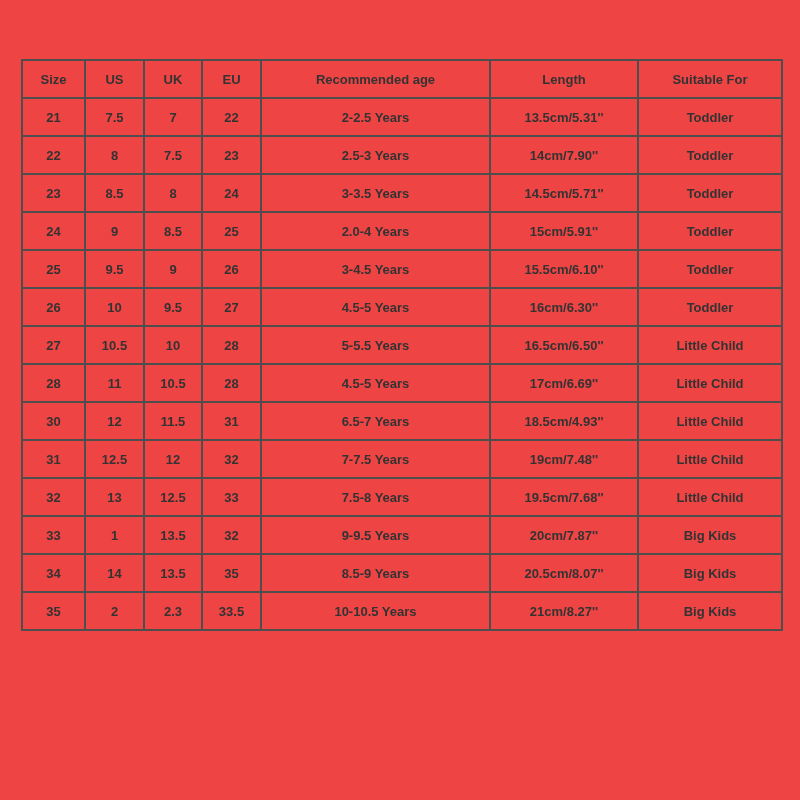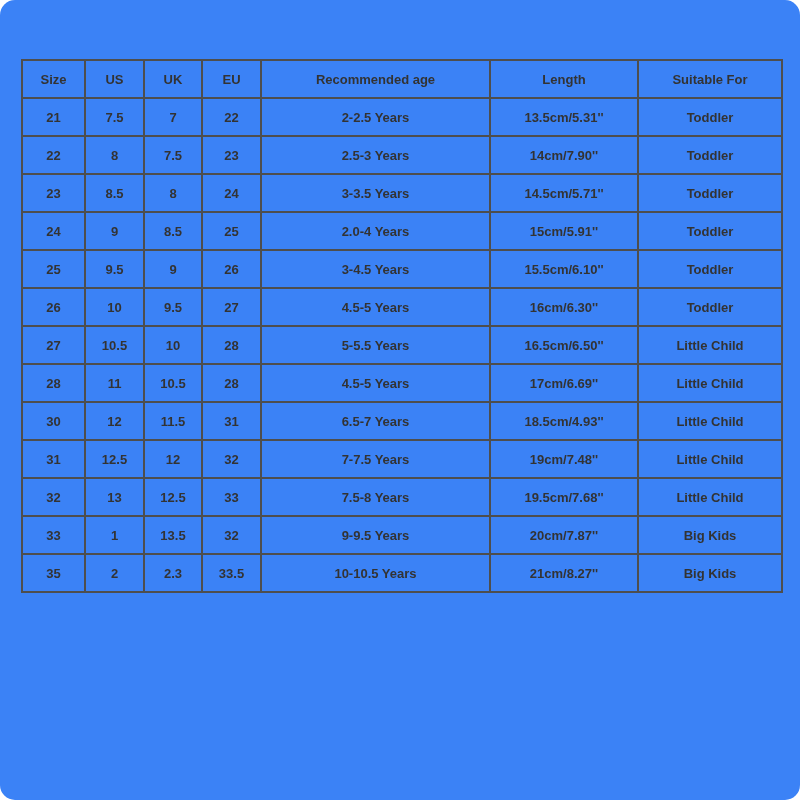--- a/index.html
+++ b/index.html
@@ -7,23 +7,22 @@
     padding: 0;
     background: #ffffff;
     width: 800px;
     height: 800px;
     font-family: "Liberation Sans", "DejaVu Sans", sans-serif;
   }
   .page {
     position: relative;
     width: 800px;
     height: 800px;
-    background: #3b82f6;
+    background: #ef4444;
     overflow: hidden;
-    border-radius: 15px;
   }
   .table-wrap {
     position: absolute;
     left: 21px;
     top: 59px;
     width: 760px;
   }
   table.size-chart {
     border-collapse: collapse;
     table-layout: fixed;
@@ -179,20 +178,29 @@
           <tr>
             <td>33</td>
             <td>1</td>
             <td>13.5</td>
             <td>32</td>
             <td>9-9.5 Years</td>
             <td>20cm/7.87''</td>
             <td>Big Kids</td>
           </tr>
           <tr>
+            <td>34</td>
+            <td>14</td>
+            <td>13.5</td>
+            <td>35</td>
+            <td>8.5-9 Years</td>
+            <td>20.5cm/8.07''</td>
+            <td>Big Kids</td>
+          </tr>
+          <tr>
             <td>35</td>
             <td>2</td>
             <td>2.3</td>
             <td>33.5</td>
             <td>10-10.5 Years</td>
             <td>21cm/8.27''</td>
             <td>Big Kids</td>
           </tr>
         </tbody>
     </table>

